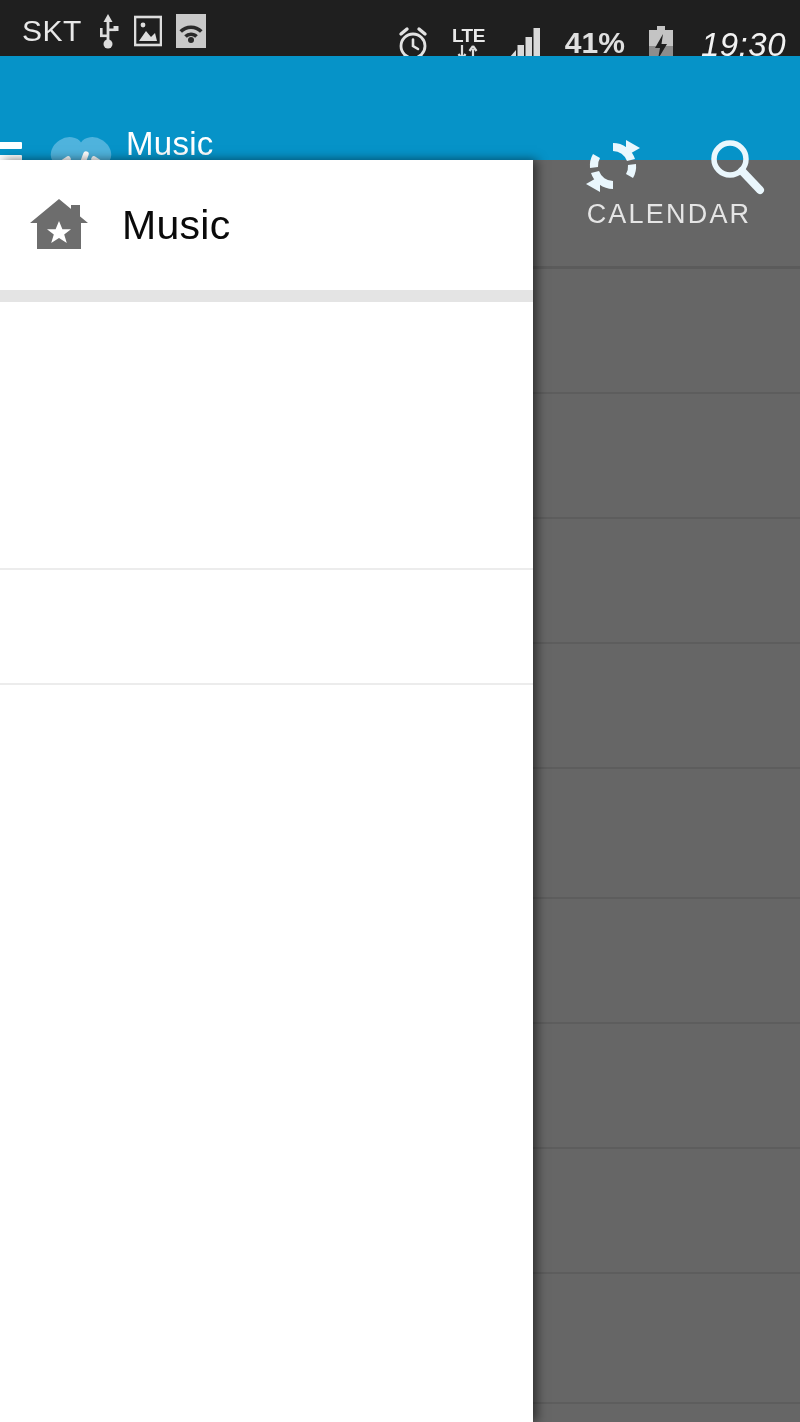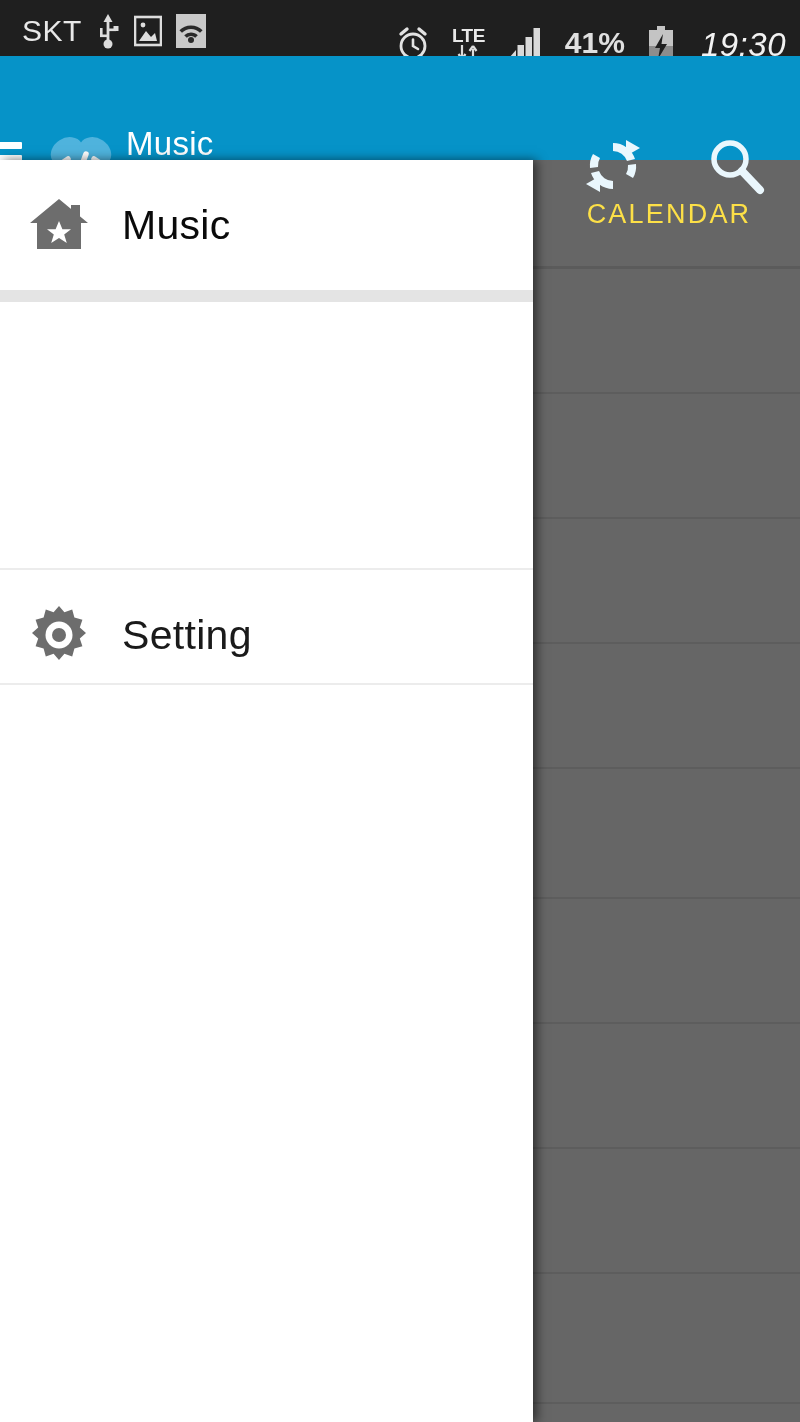--- a/index.html
+++ b/index.html
@@ -62,21 +62,21 @@
   #bg-content{
     position:absolute; left:0; top:160px; width:800px; height:1262px;
     background:#666666;
   }
   #tab-strip{
     position:absolute; left:0; top:0; width:800px; height:108px;
   }
   #tab-calendar{
     position:absolute; left:538px; width:262px; top:0; height:108px;
     display:flex; align-items:center; justify-content:center;
-    color:#fde047; font-size:27px; letter-spacing:2.2px;
+    color:#e5e5e5; font-size:27px; letter-spacing:2.2px;
   }
   #tab-underline{
     position:absolute; left:0; top:106px; width:800px; height:3px;
     background:#5b5b5b;
   }
   .bg-row{
     position:absolute; left:0; width:800px;
     border-bottom:2px solid #5d5d5d;
   }
   .bg-row-text{
@@ -272,27 +272,15 @@
       </svg>
     </span>
     <span class="nav-label sel">Music</span>
   </div>
 
   <div class="thick-sep" style="top:130px;"></div>
 
 
   <div class="thin-sep" style="top:408px;"></div>
 
-  <div class="nav-item" style="top:410px;">
-    <span class="nav-icon">
-      <svg width="62" height="62" viewBox="0 0 62 62">
-        <g fill="#6d6d6d">
-          <path d="M31 2 l5.4 6.2 7.8 -2.6 2.2 8 8 2.2 -2.6 7.8 6.2 5.4 -6.2 5.4 2.6 7.8 -8 2.2 -2.2 8 -7.8 -2.6 -5.4 6.2 -5.4 -6.2 -7.8 2.6 -2.2 -8 -8 -2.2 2.6 -7.8 -6.2 -5.4 6.2 -5.4 -2.6 -7.8 8 -2.2 2.2 -8 7.8 2.6 Z"></path>
-        </g>
-        <circle cx="31" cy="31" r="13.5" fill="#ffffff"></circle>
-        <circle cx="31" cy="31" r="7" fill="#6d6d6d"></circle>
-      </svg>
-    </span>
-    <span class="nav-label">Setting</span>
-  </div>
 
   <div class="thin-sep" style="top:523px;"></div>
 </div>
 
 </body></html>

